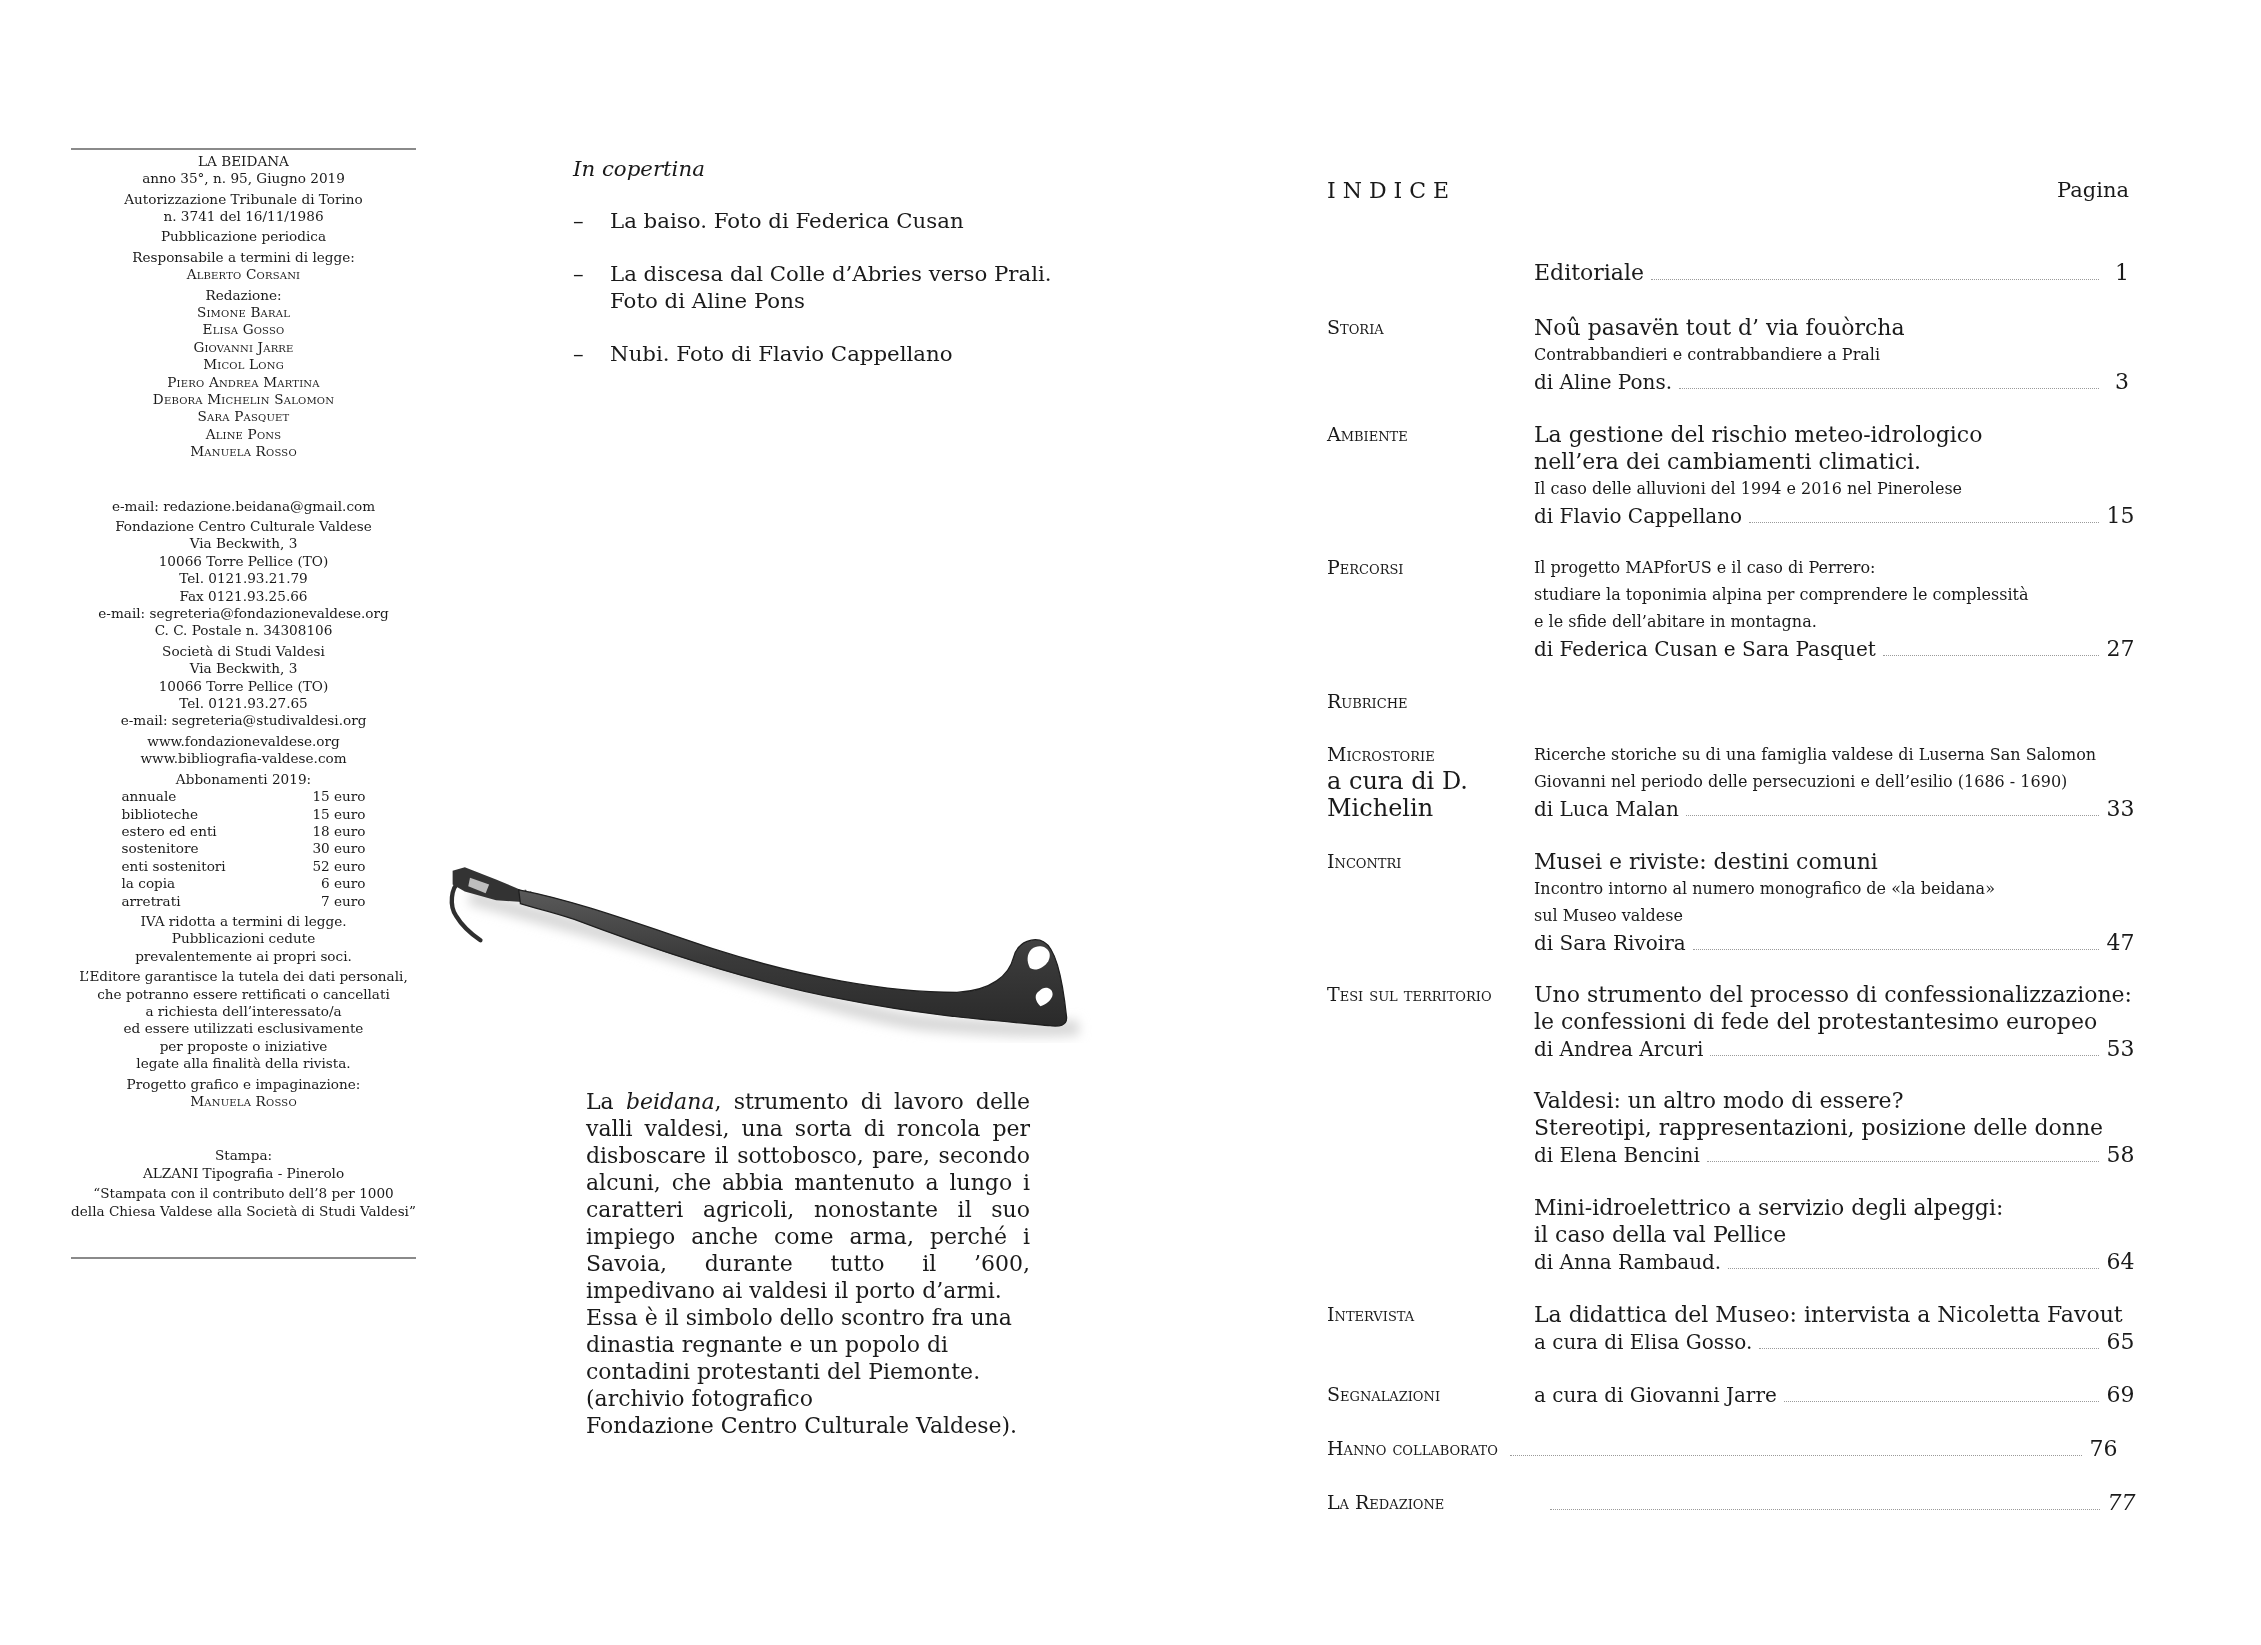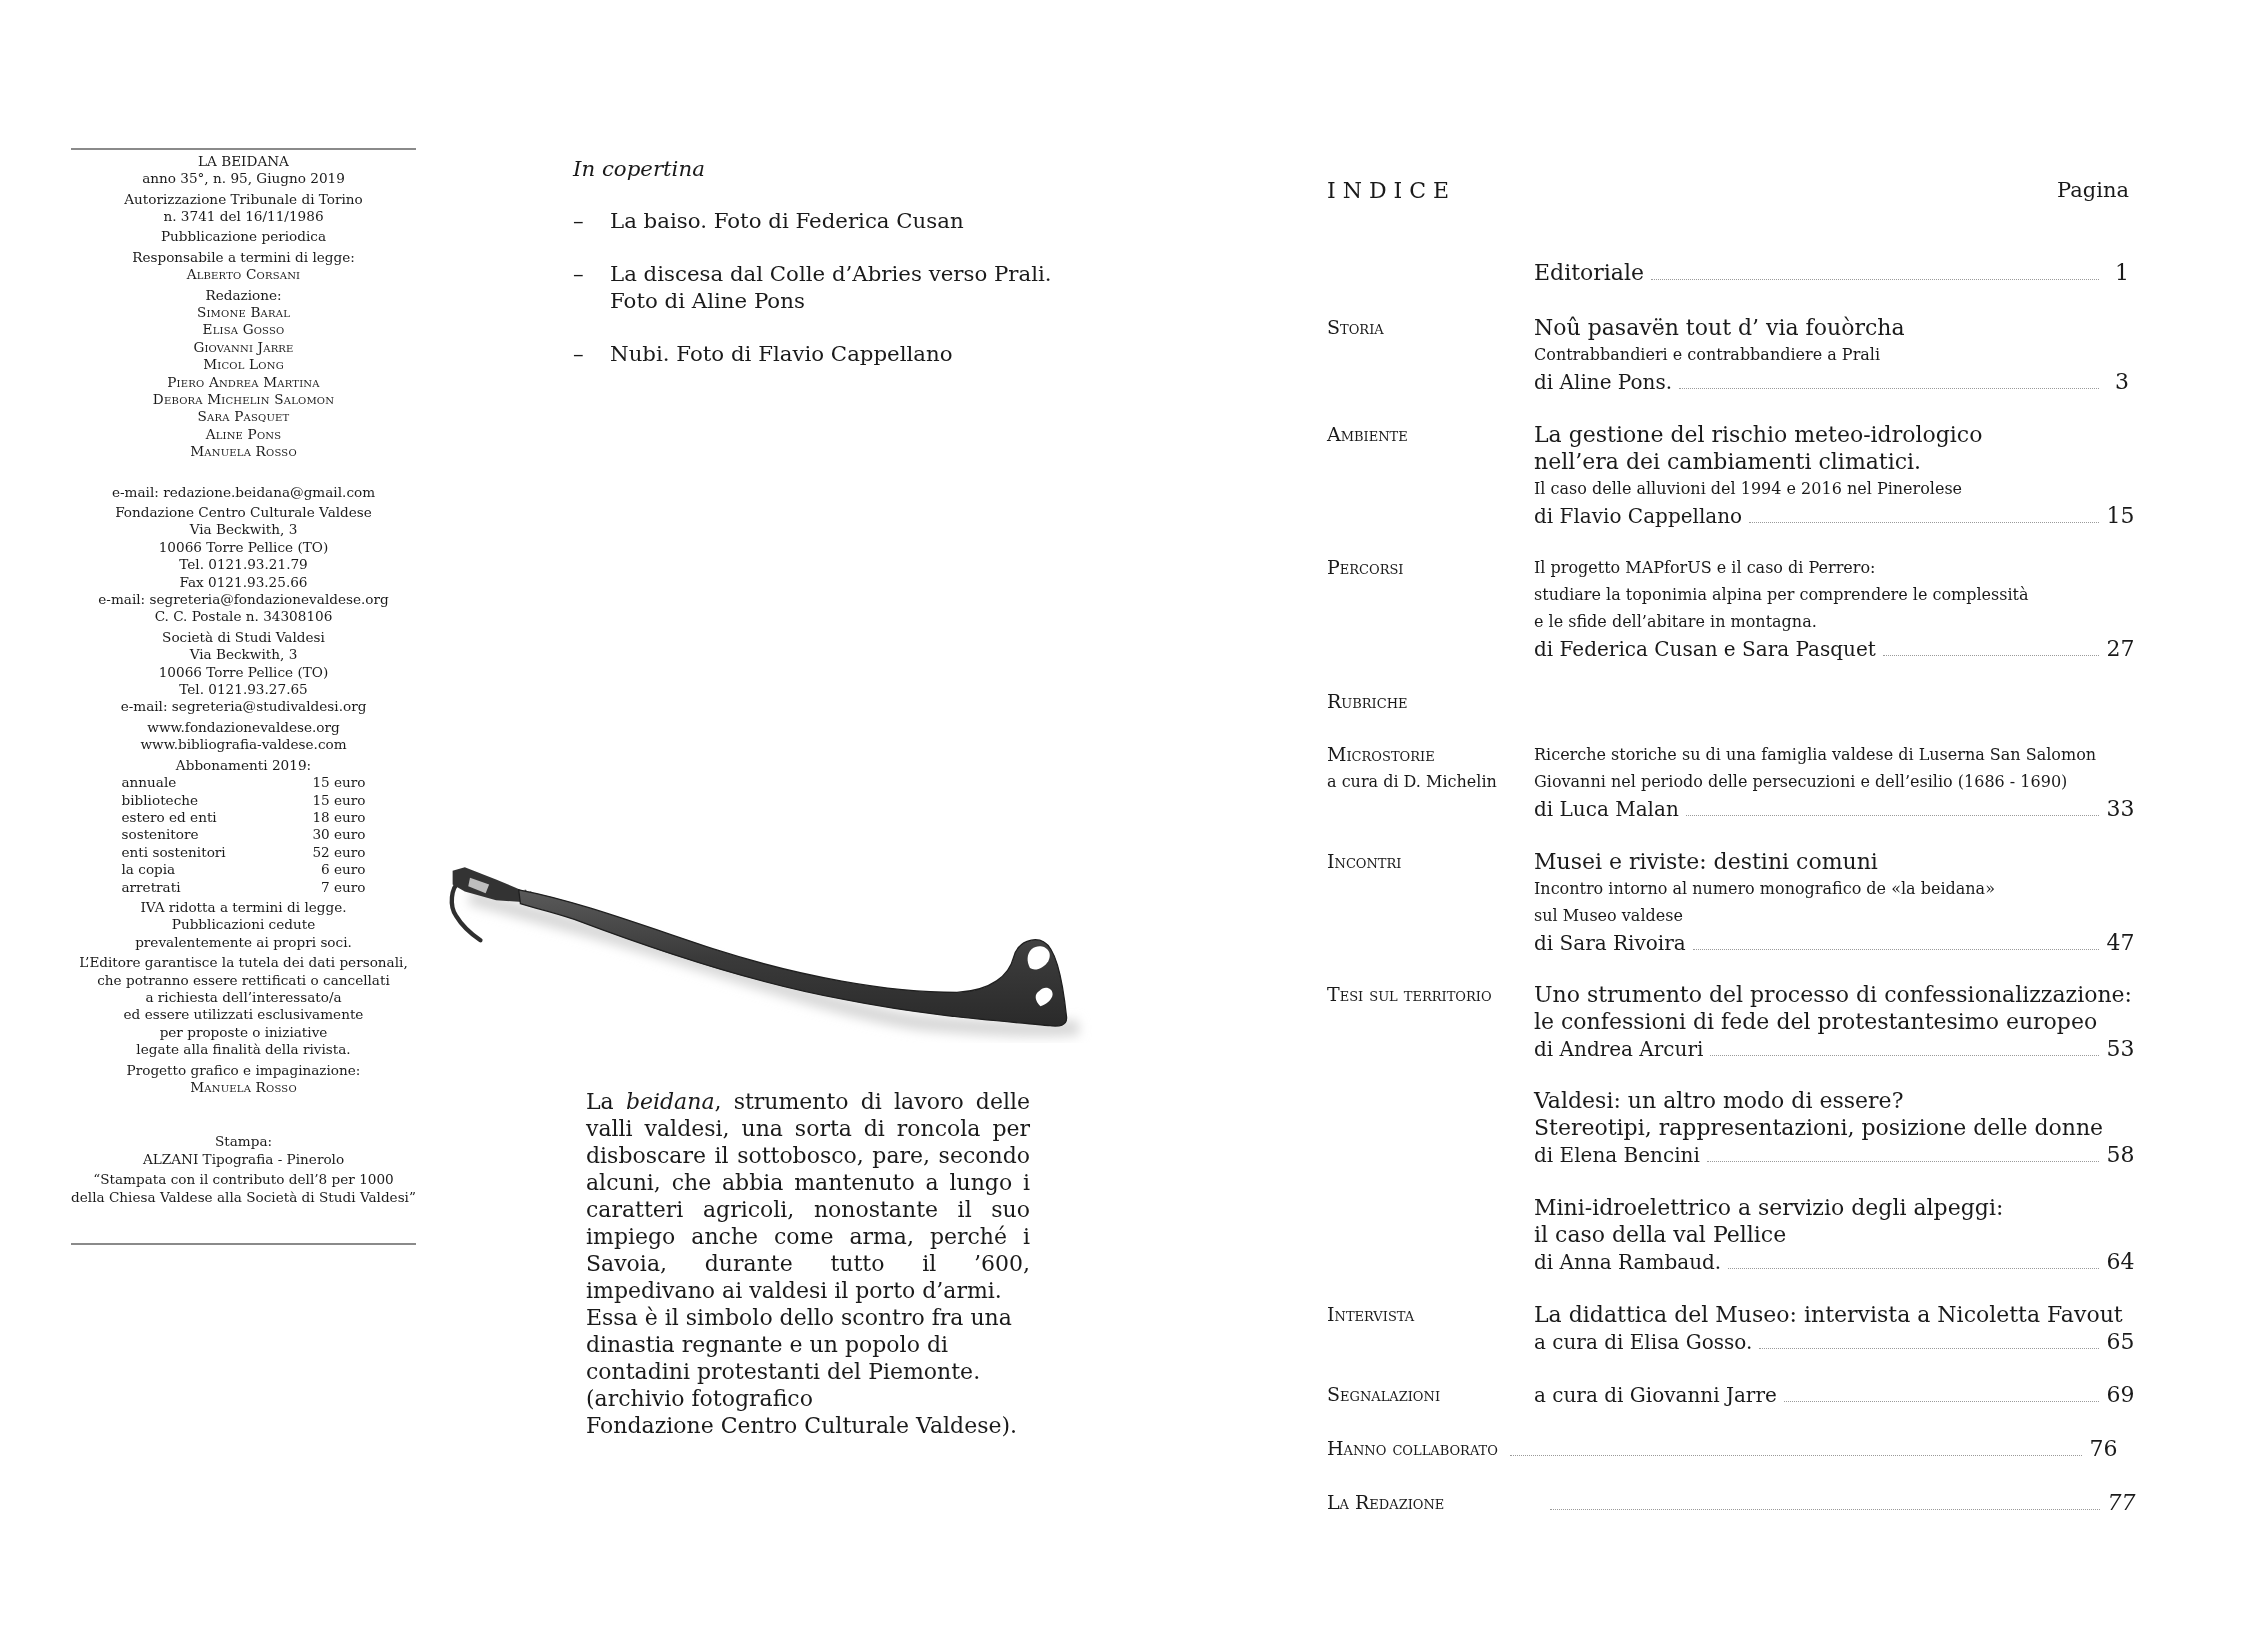--- a/index.html
+++ b/index.html
@@ -26,21 +26,21 @@
   .tool { left:435px; top:862px; width:670px; height:200px; }
   .caption { left:586px; top:1088px; width:444px; font-size:22px; line-height:27px; text-align:justify; }
   .caption em { font-style:italic; }
 
   
   .index { left:1327px; top:0; width:870px; font-size:21px; }
   .idx-head { position:absolute; top:178px; left:0; width:802px; display:flex; justify-content:space-between;gap:16px; }
   .idx-head .indice { letter-spacing:7px; font-size:22px; }
   .entry { position:absolute; left:0; width:870px; }
   .section { position:absolute; left:0; width:191px; font-variant:small-caps; font-size:19px; line-height:27px; }
-  .section .sub { font-variant:normal; font-size:16px; }
+  .section .sub { font-variant:normal; font-size:24px; }
   .titles { position:absolute; left:207px; line-height:27px; }
   .t-main { font-size:22px; }
   .t-sub { font-size:16px; }
   .byline { display:flex; align-items:baseline; width:595px; font-size:20px; }
   .dots { flex:1; border-bottom:1.7px dotted #9a9a9a; margin:0 7px 6.1px 7px; height:0; }
   .pg { width:22.6px; text-align:right; font-size:22px; }
 </style>
 </head>
 <body>
 
@@ -67,21 +67,21 @@
     <span class="line sc">Simone Baral</span>
     <span class="line sc">Elisa Gosso</span>
     <span class="line sc">Giovanni Jarre</span>
     <span class="line sc">Micol Long</span>
     <span class="line sc">Piero Andrea Martina</span>
     <span class="line sc">Debora Michelin Salomon</span>
     <span class="line sc">Sara Pasquet</span>
     <span class="line sc">Aline Pons</span>
     <span class="line sc">Manuela Rosso</span>
   </div>
-  <div class="block" style="margin-top:23px">
+  <div class="block" style="margin-top:37px">
     <span class="line">e-mail: redazione.beidana@gmail.com</span>
   </div>
   <div class="block">
     <span class="line">Fondazione Centro Culturale Valdese</span>
     <span class="line">Via Beckwith, 3</span>
     <span class="line">10066 Torre Pellice (TO)</span>
     <span class="line">Tel. 0121.93.21.79</span>
     <span class="line">Fax 0121.93.25.66</span>
     <span class="line">e-mail: segreteria@fondazionevaldese.org</span>
     <span class="line">C. C. Postale n. 34308106</span>

